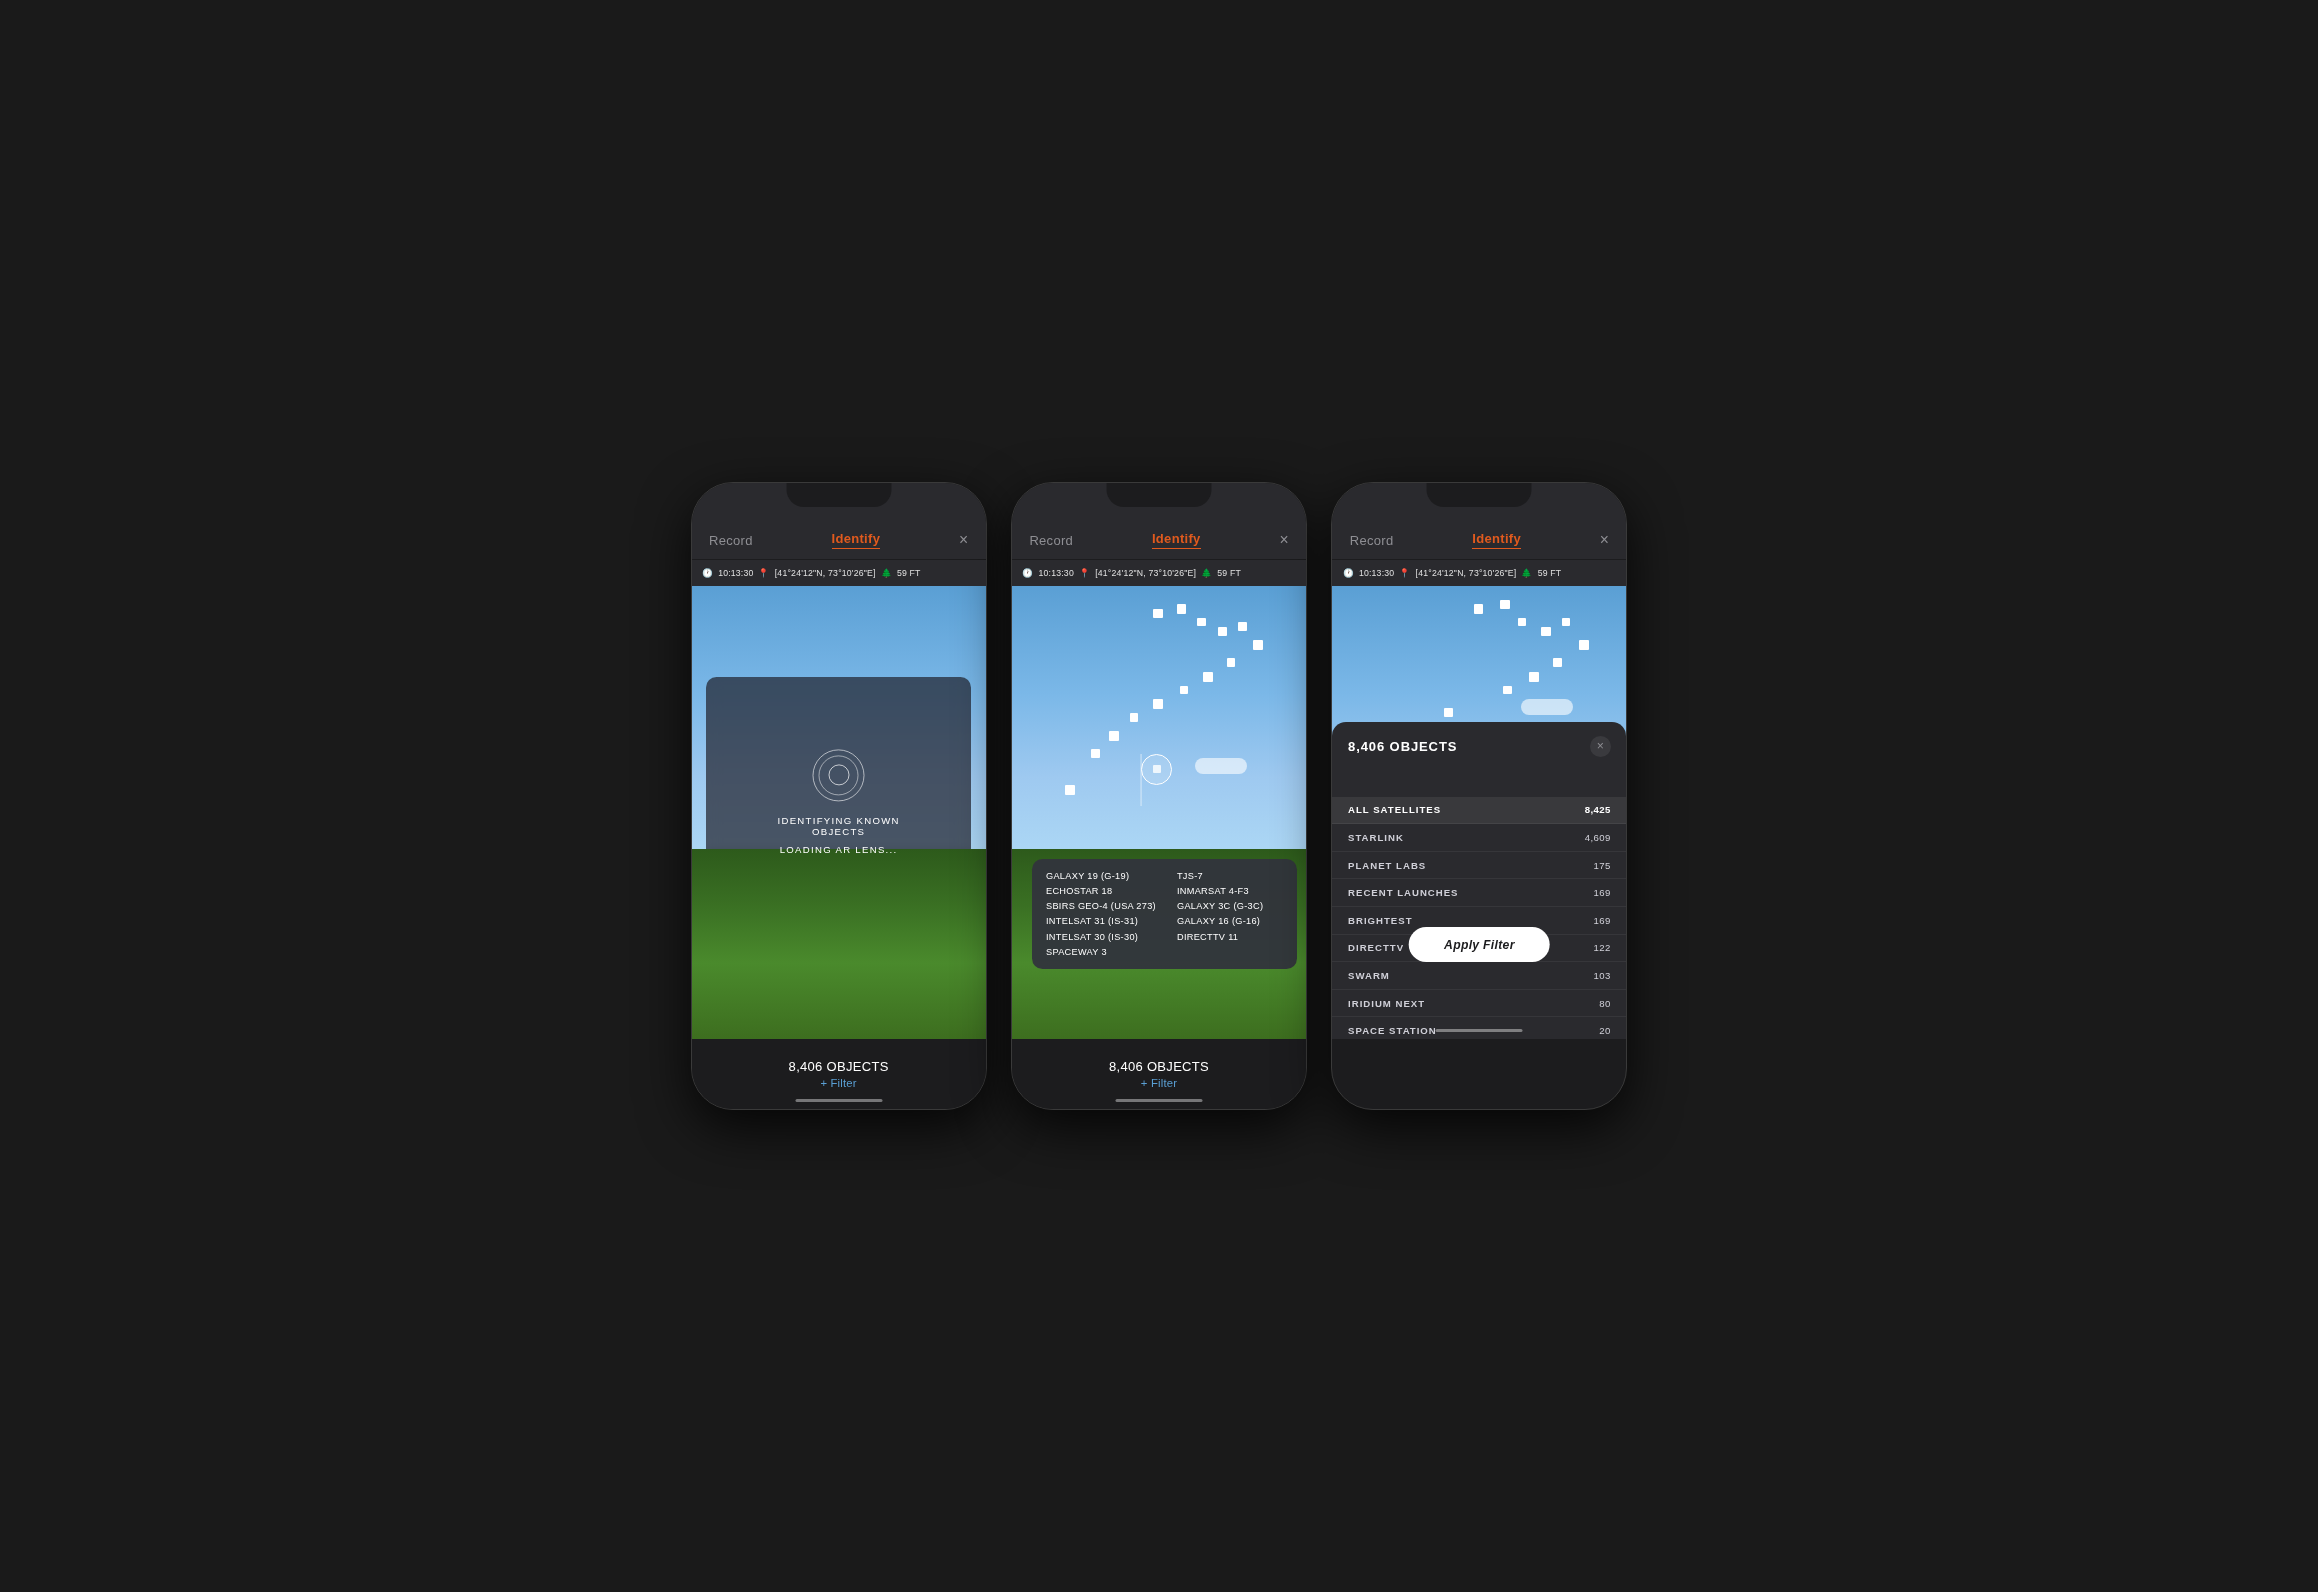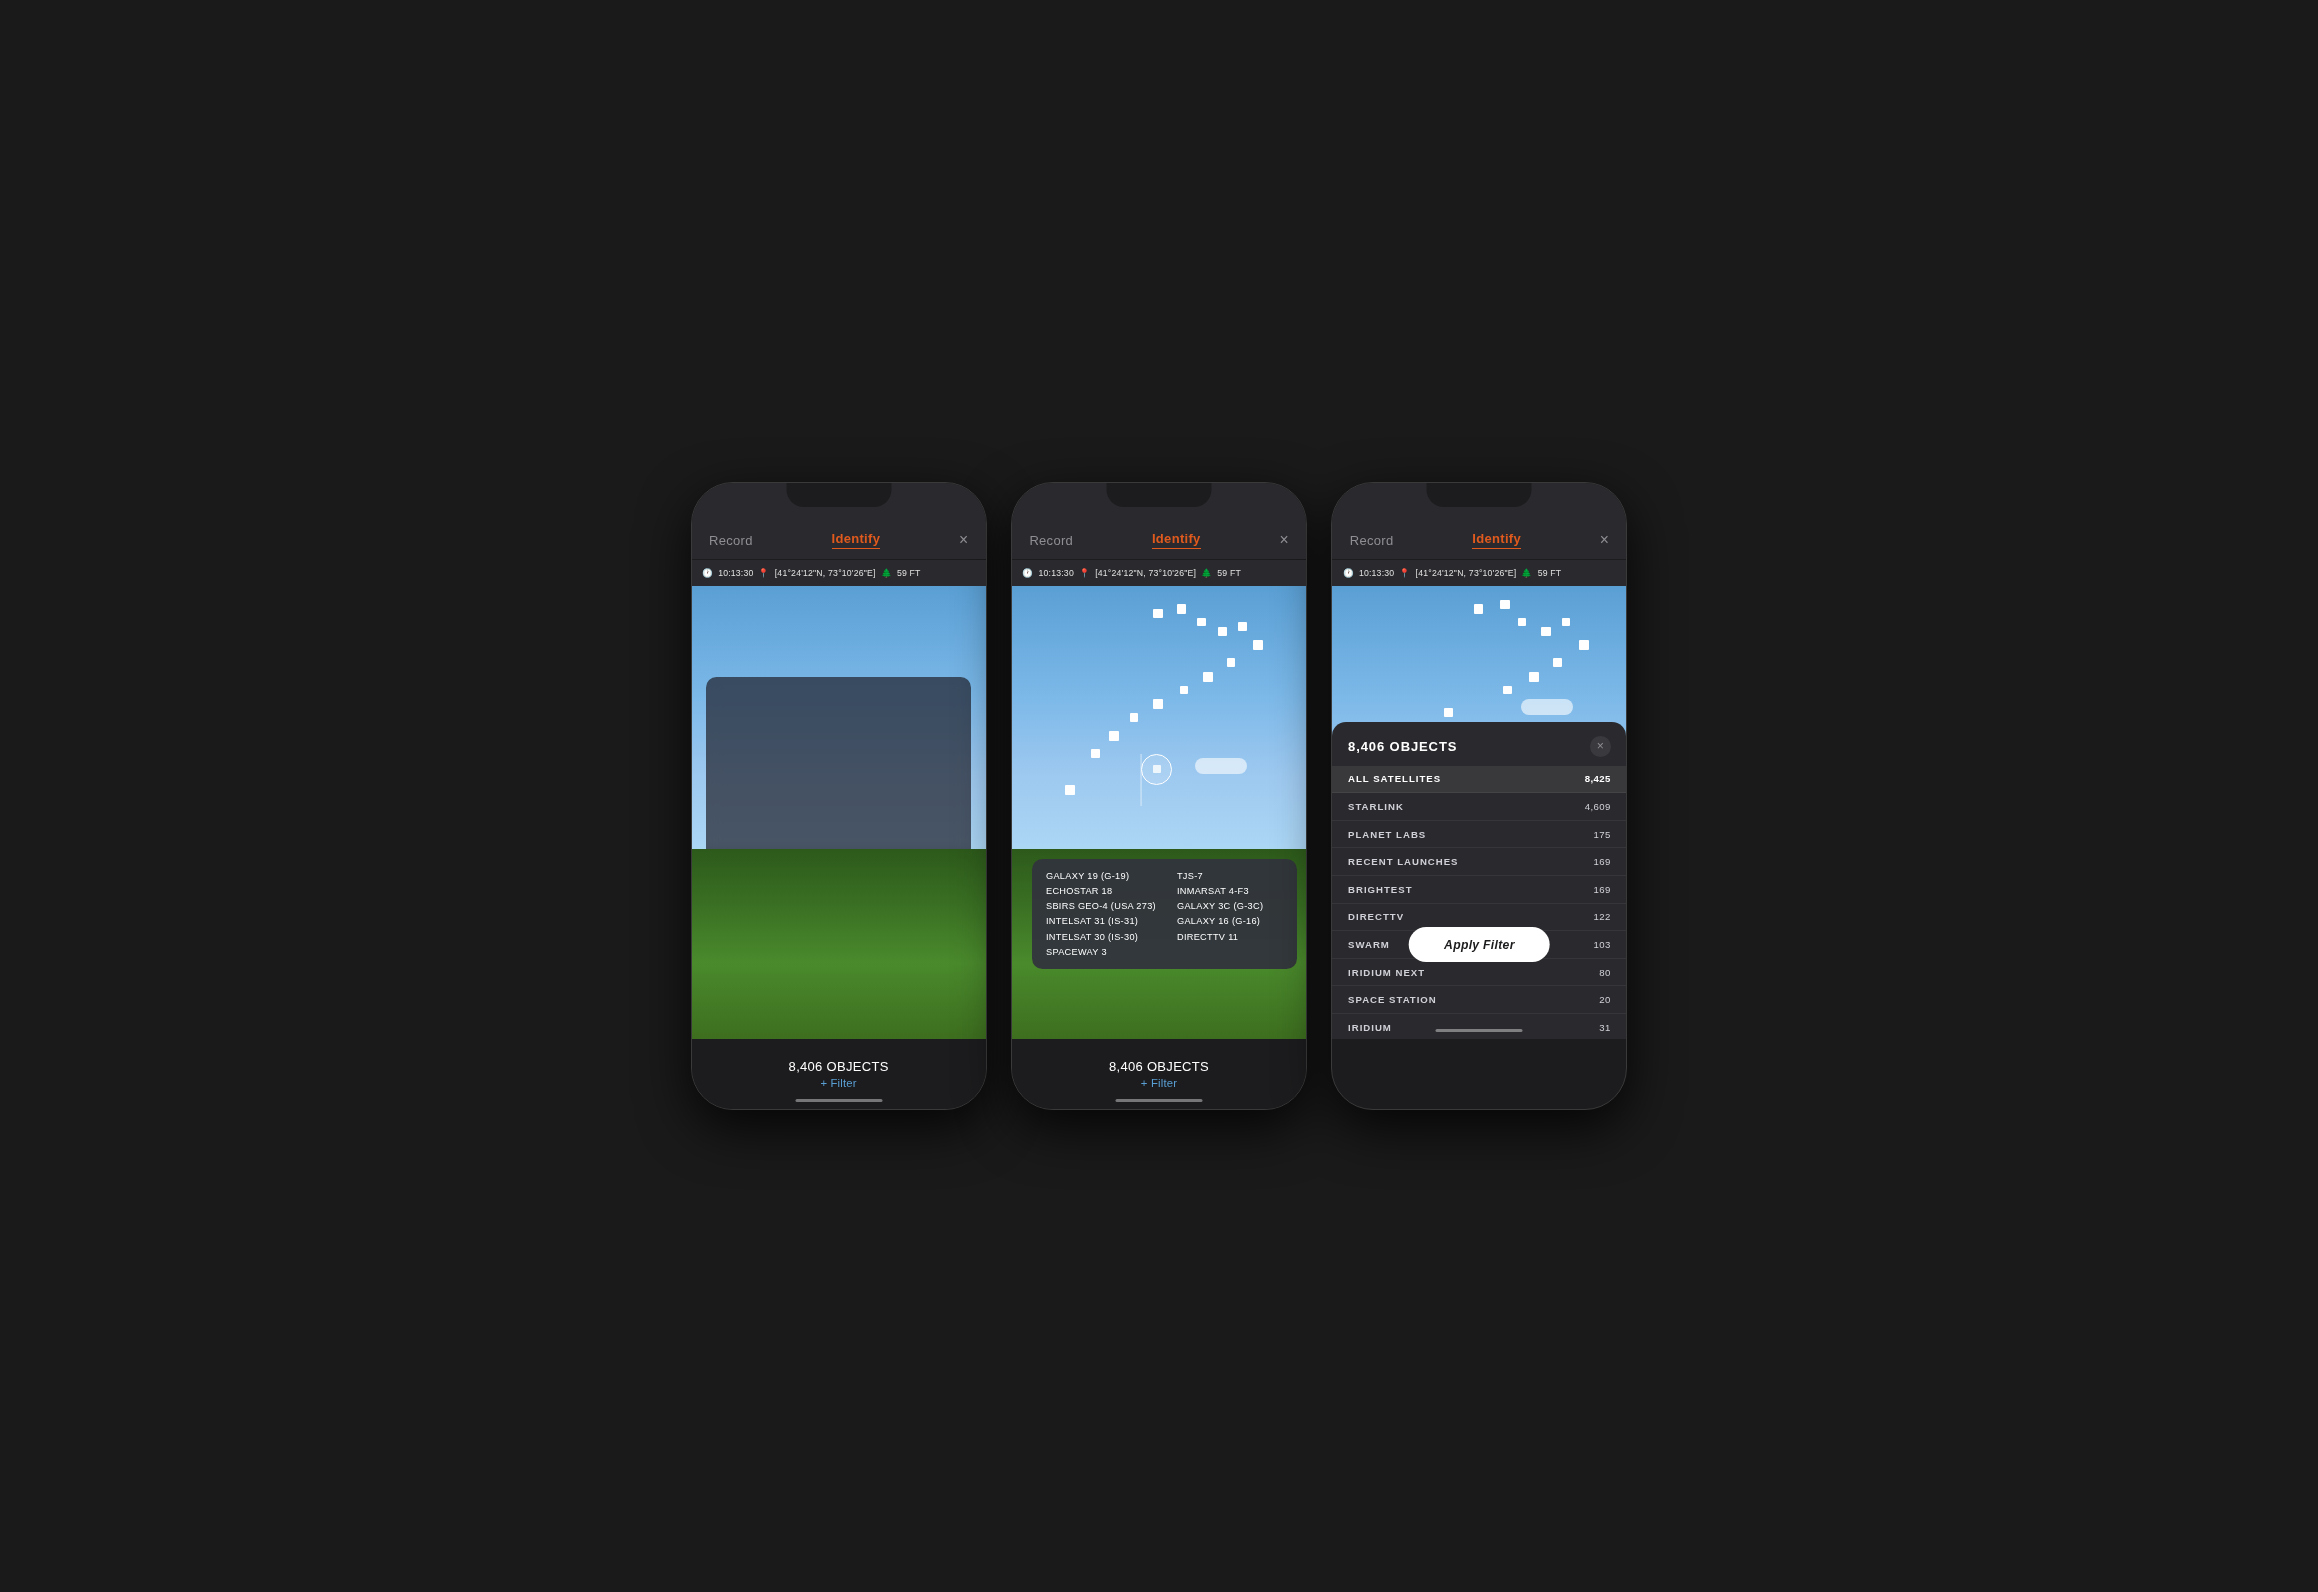--- a/index.html
+++ b/index.html
@@ -296,20 +296,21 @@
     }
     .filter-row {
       display: flex;
       align-items: center;
       justify-content: space-between;
       padding: 7.8px 15.7px;
       border-bottom: 0.9px solid rgba(255,255,255,0.06);
     }
     .filter-row.highlighted {
       background: rgba(255,255,255,0.07);
+      margin-top: 31px;
     }
     .filter-label {
       color: #d0d0d8;
       font-size: 9.6px;
       font-weight: 700;
       letter-spacing: 1px;
     }
     .filter-label.all {
       color: white;
       font-weight: 600;
@@ -373,20 +374,29 @@
       <span class="info-icon">🌲</span>
       <span class="info-text">59 FT</span>
     </div>
 
     <div class="camera-view">
       <div class="sky-bg"></div>
       <div class="dark-overlay"></div>
 
       <div class="ground-bg"></div>
 
+      <div class="identifying-overlay">
+        <div class="target-circle">
+          <div class="target-inner"></div>
+        </div>
+        <div style="text-align:center; display:flex; flex-direction:column; gap:7px;">
+          <span class="identifying-text">IDENTIFYING KNOWN OBJECTS</span>
+          <span class="identifying-text">LOADING AR LENS...</span>
+        </div>
+      </div>
     </div>
 
     <div class="bottom-bar">
       <span class="objects-count">8,406 OBJECTS</span>
       <span class="filter-link">+ Filter</span>
       <div class="home-indicator"></div>
     </div>
   </div>
 
   <div class="phone">

